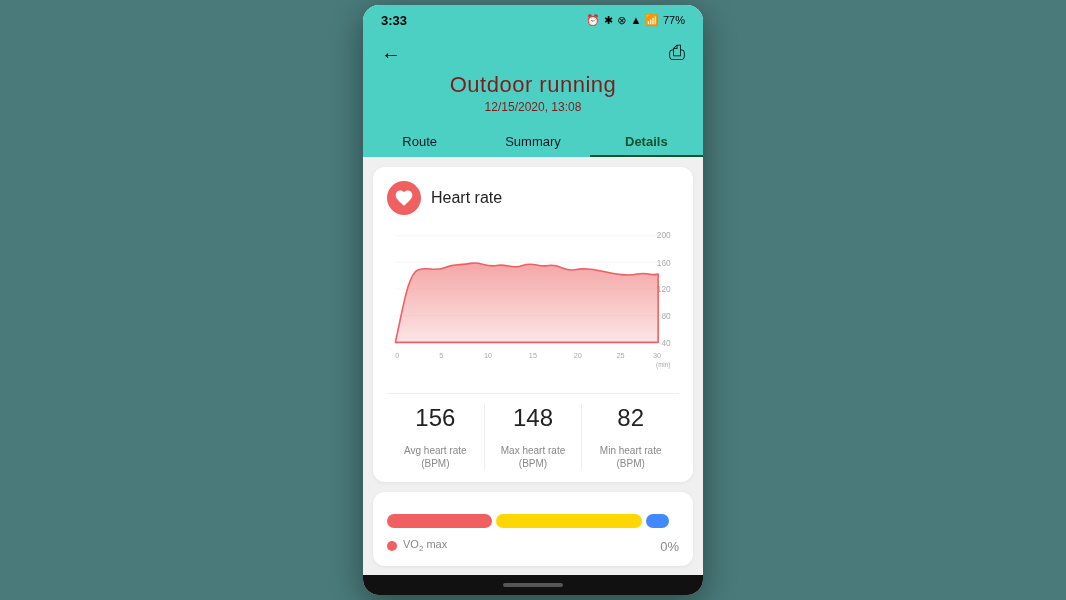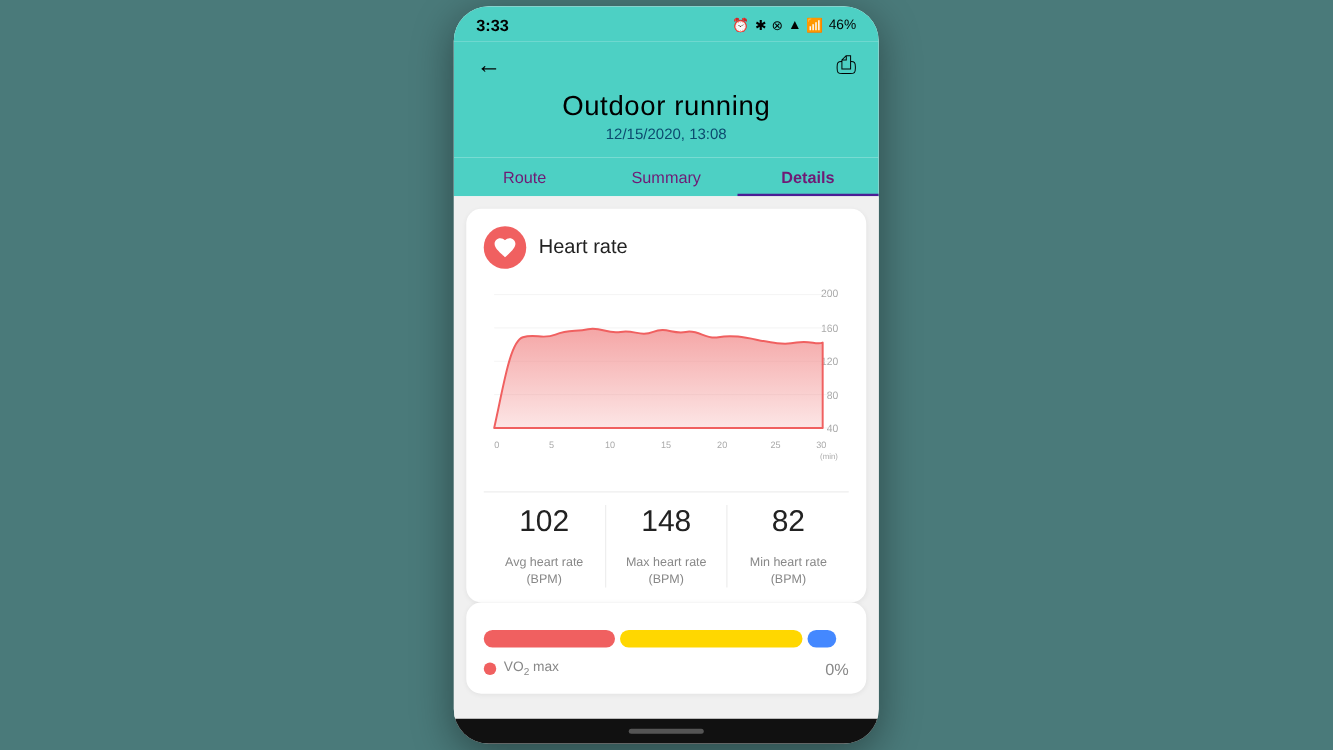--- a/index.html
+++ b/index.html
@@ -9,21 +9,21 @@
       background: #4a7a7a;
       display: flex;
       align-items: center;
       justify-content: center;
       font-family: 'Segoe UI', Arial, sans-serif;
     }
     .phone-frame {
       width: 340px;
       height: 590px;
       background: #fff;
-      border-radius: 28px;
+      border-radius: 16px;
       overflow: hidden;
       display: flex;
       flex-direction: column;
       box-shadow: 0 8px 32px rgba(0,0,0,0.4);
     }
     .status-bar {
       background: #4dd0c4;
       display: flex;
       align-items: center;
       justify-content: space-between;
@@ -55,56 +55,57 @@
       cursor: pointer;
     }
     .title-section {
       background: #4dd0c4;
       text-align: center;
       padding: 0 18px 12px 18px;
     }
     .activity-title {
       font-size: 22px;
       font-weight: 400;
-      color: #000000;
+      color: #7f1d1d;
       letter-spacing: 0.5px;
     }
     .activity-date {
       font-size: 12px;
-      color: #0c4a6e;
+      color: #7f1d1d;
       margin-top: 2px;
     }
     .tabs {
       background: #4dd0c4;
       display: flex;
       justify-content: center;
       gap: 0;
       padding-bottom: 0;
     }
     .tab {
       flex: 1;
       text-align: center;
       padding: 8px 0 6px 0;
       font-size: 13px;
-      color: #701a75;
+      color: #0f172a;
       cursor: pointer;
       border-bottom: 2px solid transparent;
     }
     .tab.active {
       font-weight: 700;
-      color: #701a75;
-      border-bottom: 2px solid #4c1d95;
+      color: #14532d;
+      border-bottom: 2px solid #14532d;
     }
     .content {
       background: #f0f0f0;
       flex: 1;
       overflow-y: auto;
       padding: 10px 10px;
       display: flex;
       flex-direction: column;
+      gap: 10px;
     }
     .card {
       background: #fff;
       border-radius: 12px;
       padding: 14px 14px 12px 14px;
       box-shadow: 0 1px 4px rgba(0,0,0,0.06);
     }
     .card-header {
       display: flex;
       align-items: center;
@@ -229,21 +230,21 @@
 <div class="phone-frame">
 
   <div class="status-bar">
     <span class="status-time">3:33</span>
     <div class="status-icons">
       <span>⏰</span>
       <span>✱</span>
       <span>⊗</span>
       <span>▲</span>
       <span>📶</span>
-      <span>46%</span>
+      <span>77%</span>
     </div>
   </div>
 
   <div class="header">
     <span class="header-back">←</span>
     <span class="header-share">⎙</span>
   </div>
 
   <div class="title-section">
     <div class="activity-title">Outdoor running</div>
@@ -297,21 +298,21 @@
               <stop offset="0%" stop-color="#f08080" stop-opacity="0.7"></stop>
               <stop offset="100%" stop-color="#f08080" stop-opacity="0.2"></stop>
             </linearGradient>
           </defs>
           <path d="M8,110 C15,80 20,45 30,42 C40,39 45,44 55,40 C65,36 70,38 80,36 C90,34 95,40 105,38 C115,36 120,42 130,38 C140,34 145,40 155,38 C165,36 170,44 180,42 C190,40 200,42 210,44 C220,46 230,48 240,46 C250,44 255,48 260,46 L260,110 Z" fill="url(#hrGrad)" stroke="#f06060" stroke-width="1.5" stroke-linejoin="round"></path>
         </svg>
       </div>
 
       <div class="stats-row">
         <div class="stat-item">
-          <div class="stat-value">102</div>
+          <div class="stat-value">156</div>
           <div class="stat-label">Avg heart rate<br>(BPM)</div>
         </div>
         <div class="stat-item">
           <div class="stat-value">148</div>
           <div class="stat-label">Max heart rate<br>(BPM)</div>
         </div>
         <div class="stat-item">
           <div class="stat-value">82</div>
           <div class="stat-label">Min heart rate<br>(BPM)</div>
         </div>

